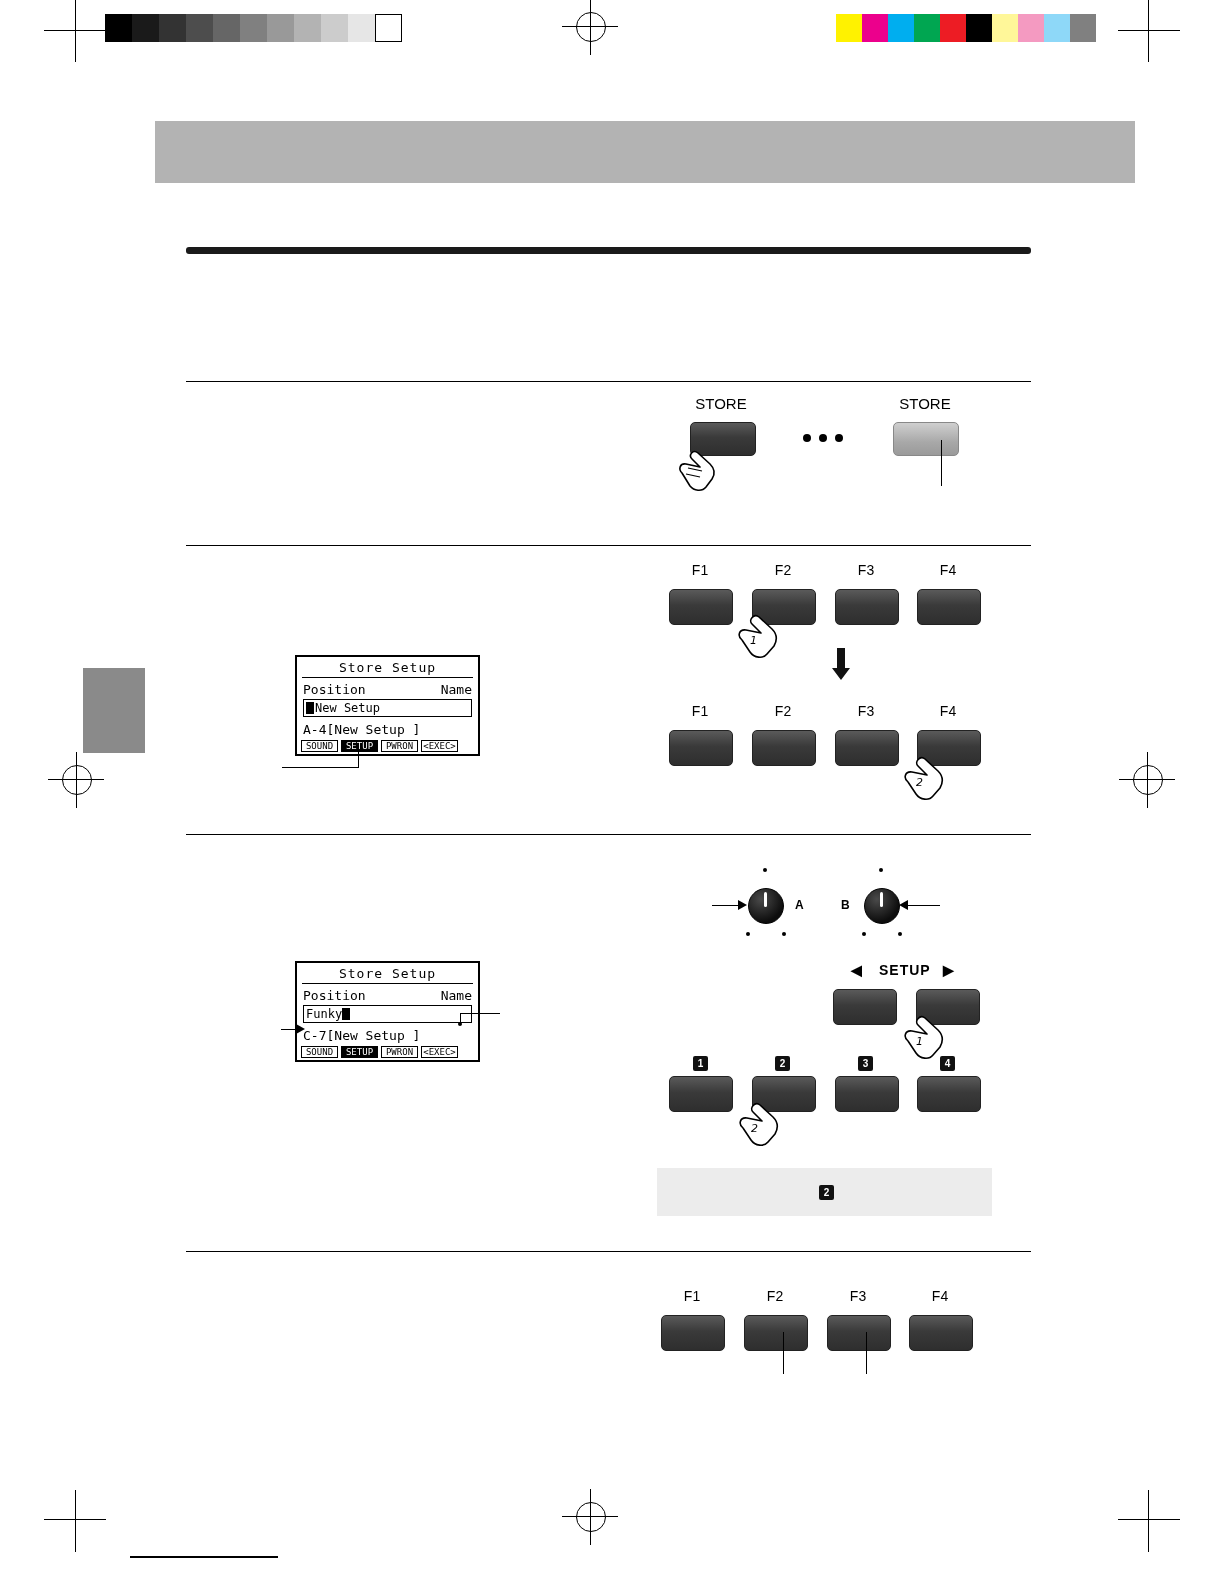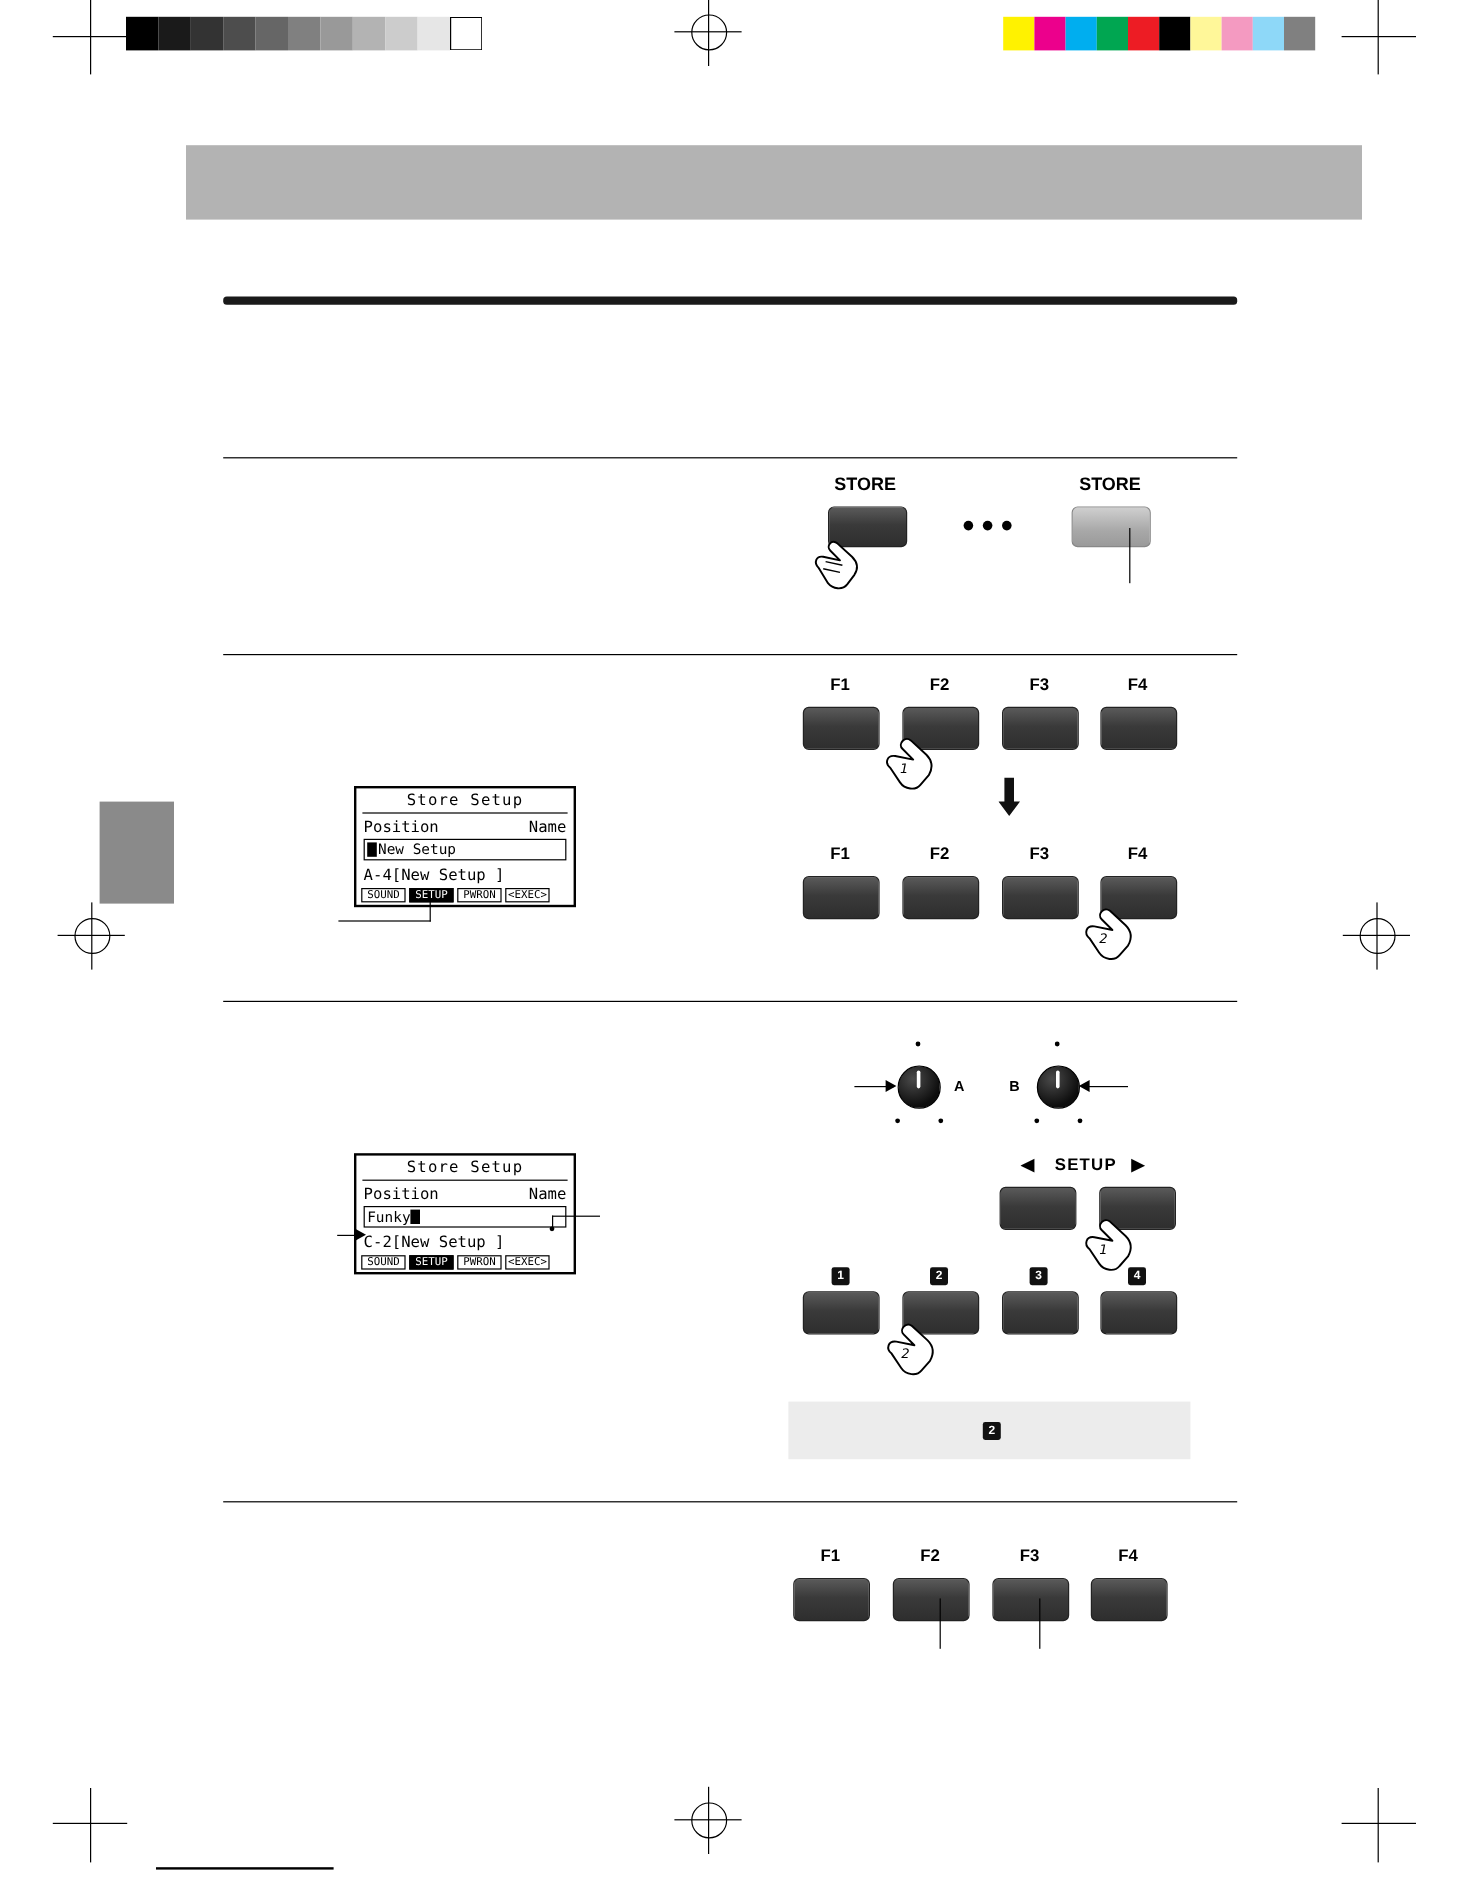--- a/index.html
+++ b/index.html
@@ -51,21 +51,21 @@
   
   .hwbtn{
     position:absolute;width:62px;height:34px;border-radius:5px;
     background:linear-gradient(180deg,#5a5a5a 0%,#3a3a3a 45%,#2e2e2e 100%);
     border:1px solid #222;
   }
   .hwbtn.light{
     background:linear-gradient(180deg,#cfcfcf 0%,#a8a8a8 60%,#9a9a9a 100%);
     border:1px solid #888;
   }
-  .hwlabel{position:absolute;font-size:14px;font-weight:bold;color:#000;text-align:center;width:62px;}
+  .hwlabel{position:absolute;font-size:14px;font-weight:normal;color:#000;text-align:center;width:62px;}
   .hwlabel.big{font-size:15px;width:80px;}
 
   .numtag{
     position:absolute;width:15px;height:15px;background:#111;color:#fff;
     font-size:10px;font-weight:bold;display:flex;align-items:center;justify-content:center;
     border-radius:2px;
   }
 
   
   .knob{
@@ -301,21 +301,21 @@
   <div class="title">Store Setup</div>
   <div class="titleline"></div>
   <div class="row" style="margin-top:3px;">
     <span>Position</span>
     <span>Name</span>
   </div>
   <div class="namebox">
     <span>Funky</span>
       <span class="cursor"></span>
   </div>
-  <div class="posrow" style="margin-top:4px;">C-2[New Setup      ]</div>
+  <div class="posrow" style="margin-top:4px;">C-7[New Setup      ]</div>
   <div class="softkeys">
     <div class="sk">SOUND</div>
     <div class="sk inv">SETUP</div>
     <div class="sk">PWRON</div>
     <div class="sk">&lt;EXEC&gt;</div>
   </div>
 </div>
 <div class="leader" style="left:460px;top:1013px;width:40px;height:1px;"></div>
 <div class="leader" style="left:460px;top:1013px;width:1px;height:12px;"></div>
 <div class="dot" style="left:458px;top:1022px;"></div>

